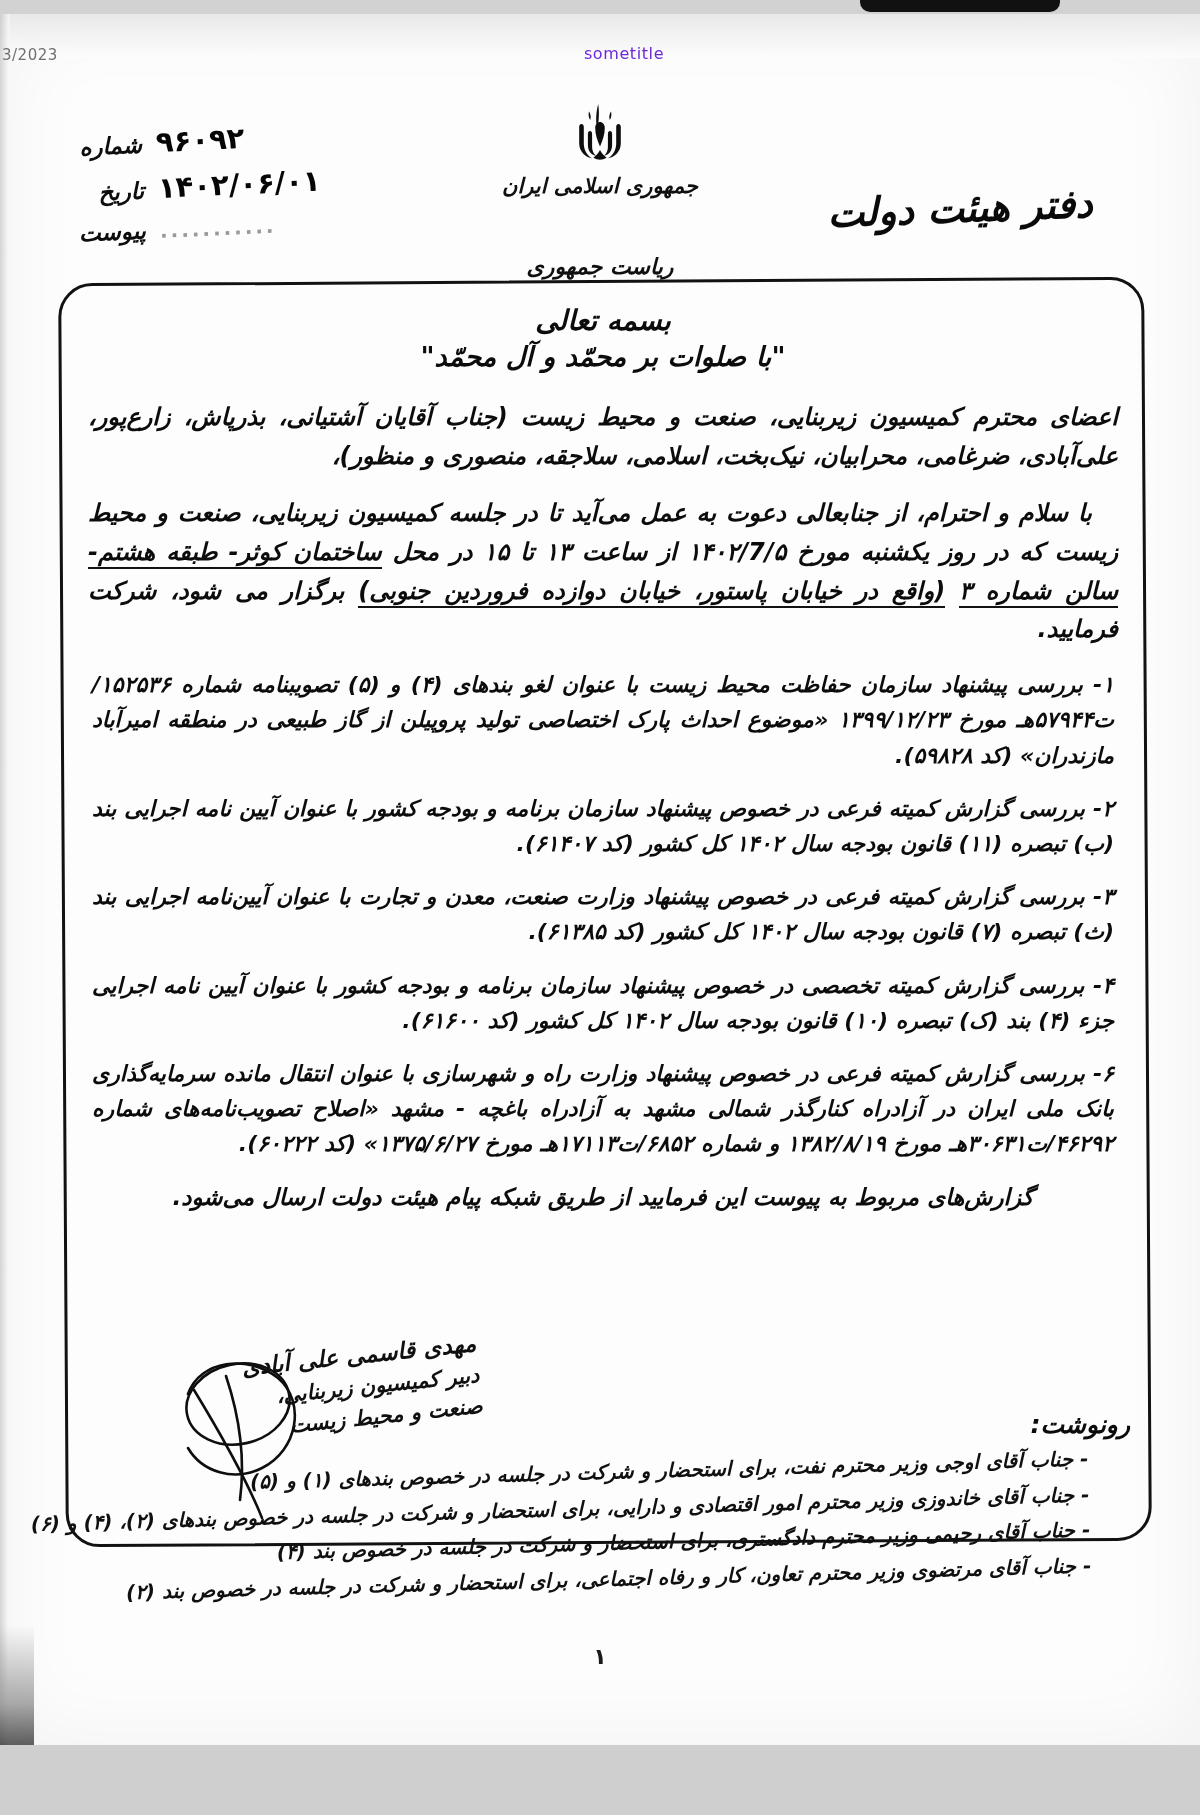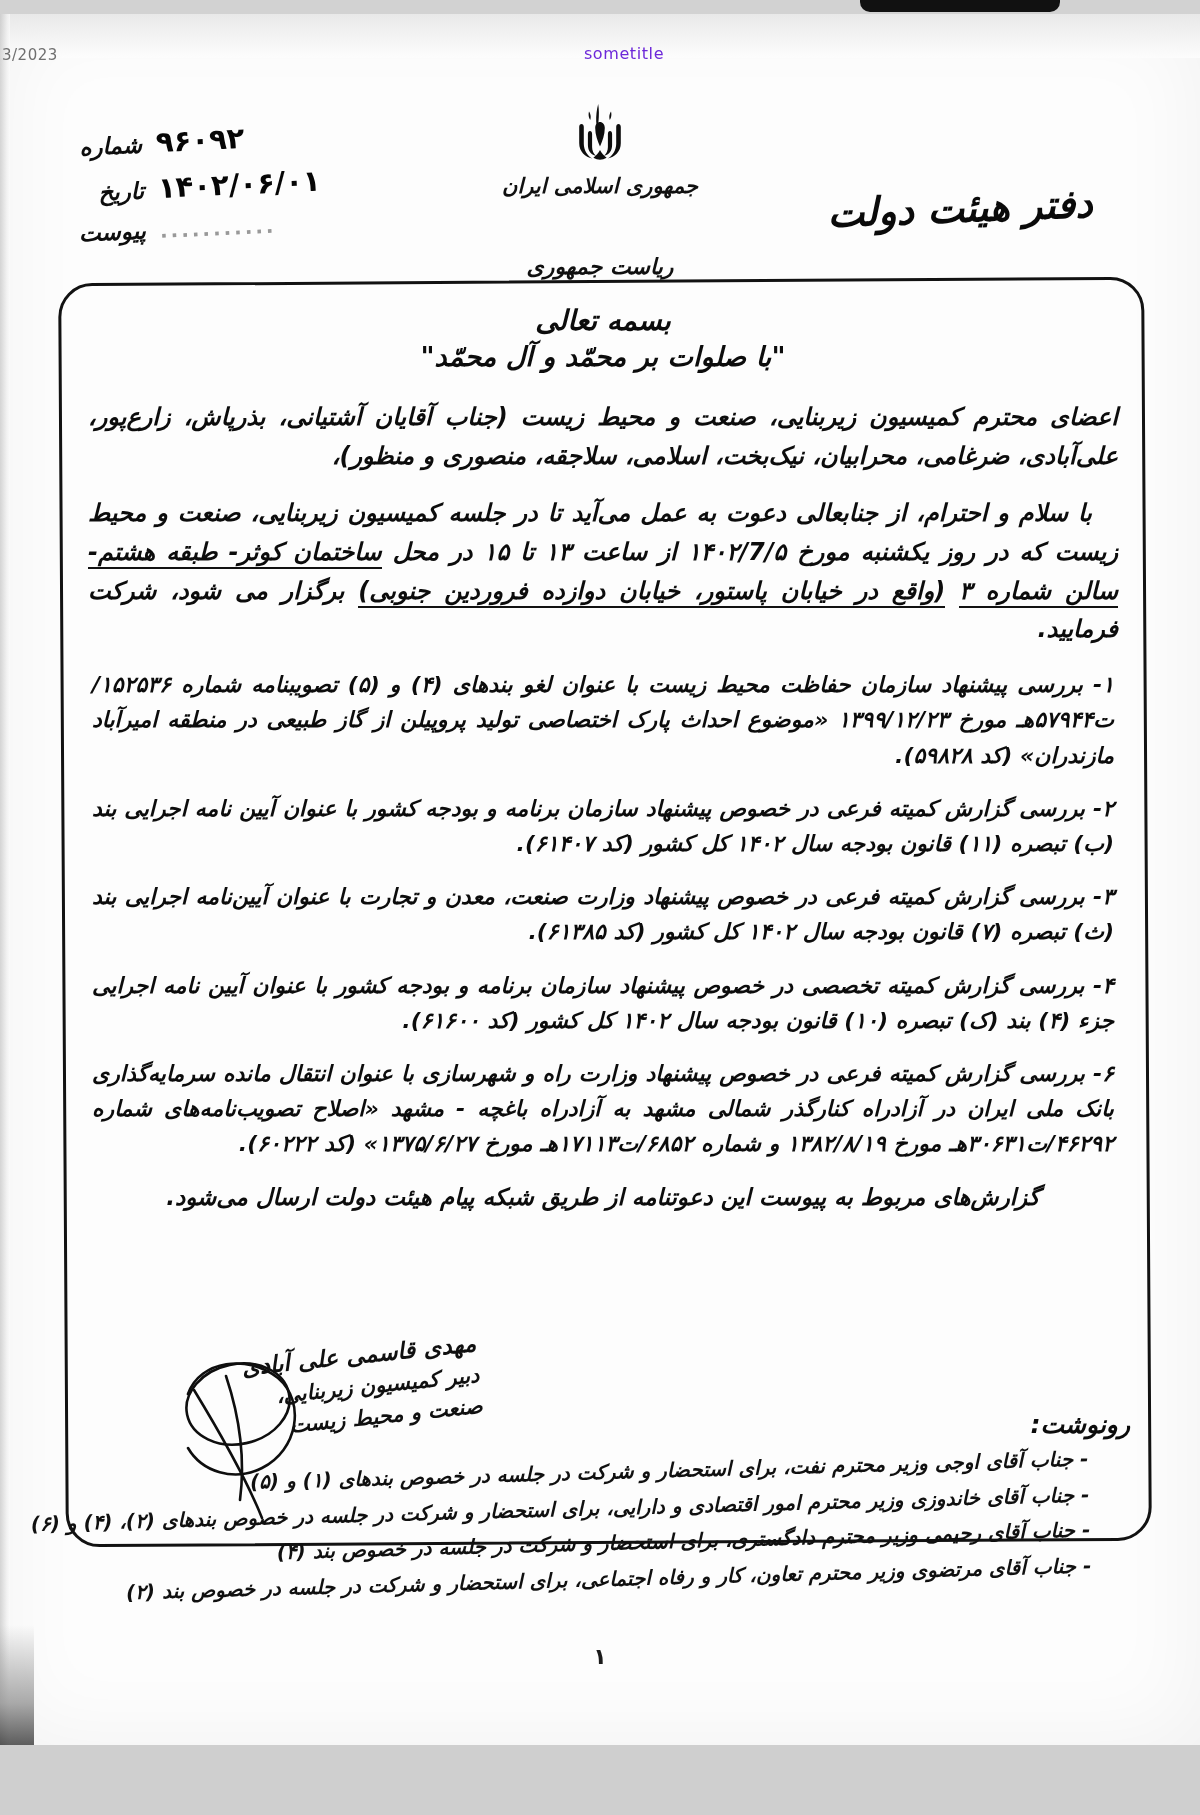--- a/index.html
+++ b/index.html
@@ -418,21 +418,21 @@
         <li>
           <span class="ag-num">۴-</span>
           <span>بررسی گزارش کمیته تخصصی در خصوص پیشنهاد سازمان برنامه و بودجه کشور با عنوان آیین نامه اجرایی جزء (۴) بند (ک) تبصره (۱۰) قانون بودجه سال ۱۴۰۲ کل کشور (کد ۶۱۶۰۰).</span>
         </li>
         <li>
           <span class="ag-num">۶-</span>
           <span>بررسی گزارش کمیته فرعی در خصوص پیشنهاد وزارت راه و شهرسازی با عنوان انتقال مانده سرمایه‌گذاری بانک ملی ایران در آزادراه کنارگذر شمالی مشهد به آزادراه باغچه - مشهد «اصلاح تصویب‌نامه‌های شماره ۴۶۲۹۲/ت۳۰۶۳۱هـ مورخ ۱۳۸۲/۸/۱۹ و شماره ۶۸۵۲/ت۱۷۱۱۳هـ مورخ ۱۳۷۵/۶/۲۷» (کد ۶۰۲۲۲).</span>
         </li>
       </ol>
 
-      <p class="closing">گزارش‌های مربوط به پیوست این دعوتنامه از طریق شبکه پیام هیئت دولت ارسال می‌شود.</p>
+      <p class="closing">گزارش‌های مربوط به پیوست این فرمایید از طریق شبکه پیام هیئت دولت ارسال می‌شود.</p>
     </div>
 
     <div class="sig-mark">
       <svg viewBox="0 0 240 190" xmlns="http://www.w3.org/2000/svg" aria-hidden="true">
         <g fill="none" stroke="#0e0e0e" stroke-width="2.6" stroke-linecap="round">
           <ellipse cx="108" cy="72" rx="52" ry="40" transform="rotate(-12 108 72)"></ellipse>
           <path d="M58 62 C70 28 118 22 148 46 C176 70 168 118 132 136 C104 150 72 140 58 116"></path>
           <path d="M64 58 C92 104 116 146 132 186"></path>
           <path d="M96 44 C108 80 116 122 110 168"></path>
         </g>

